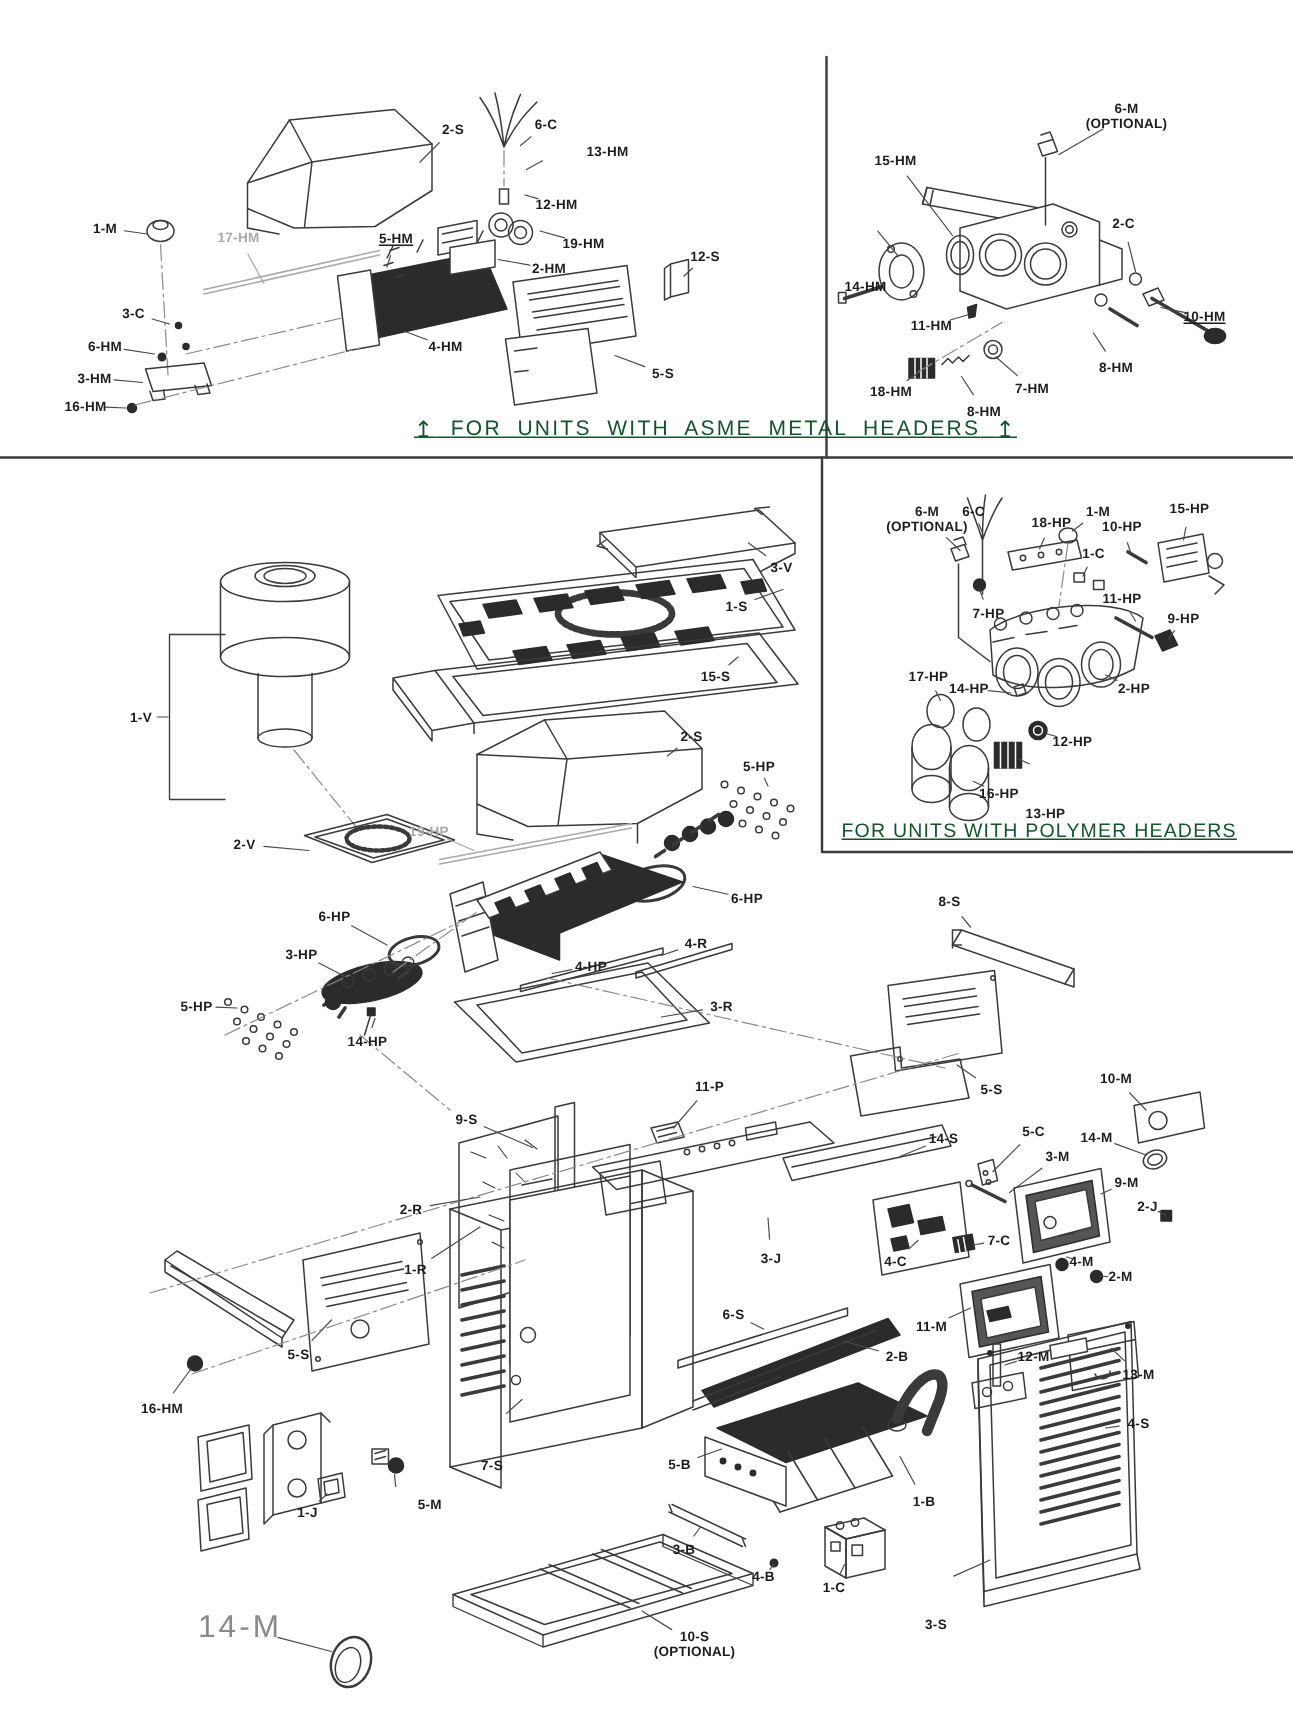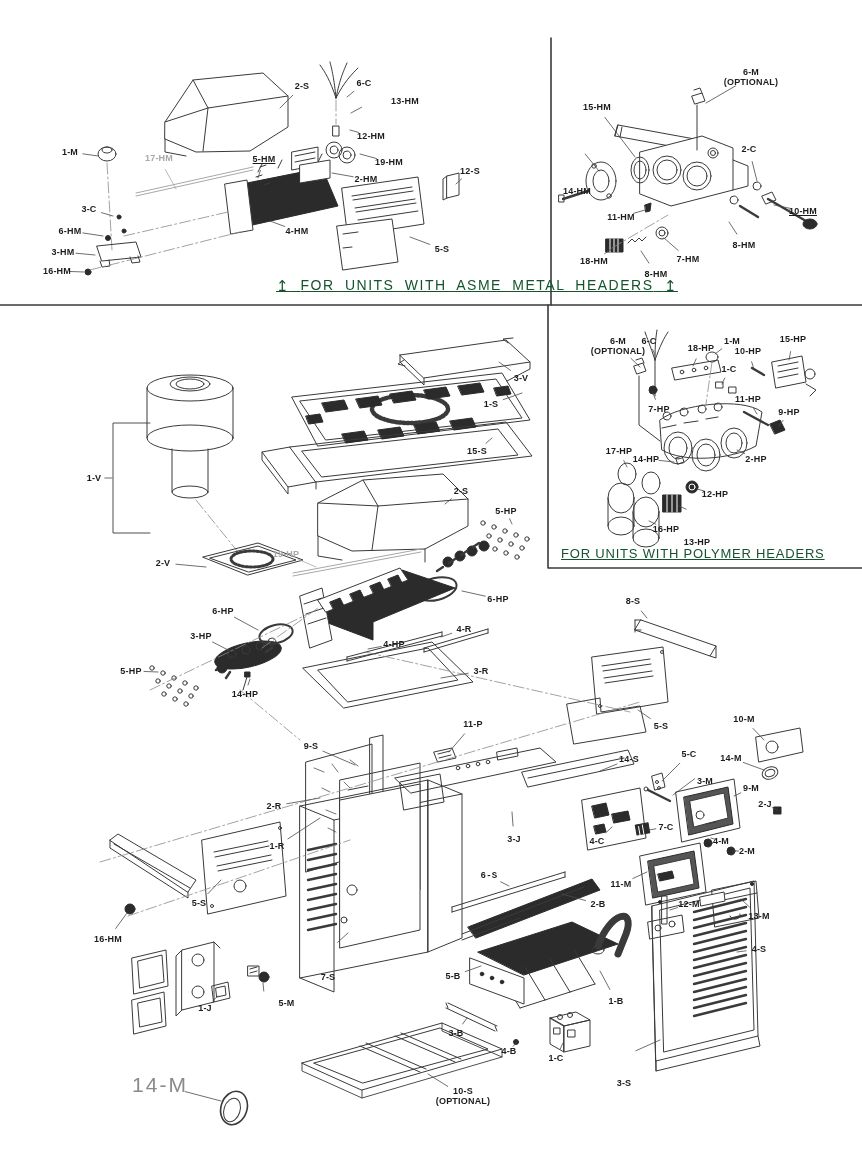--- a/index.html
+++ b/index.html
@@ -563,32 +563,32 @@
       <div class="callout" style="left: 394px; top: 644px;">4-HP</div>
       <div class="callout" style="left: 131px; top: 671px;">5-HP</div>
       <div class="callout" style="left: 481px; top: 671px;">3-R</div>
       <div class="callout" style="left: 245px; top: 694px;">14-HP</div>
       <div class="callout" style="left: 473px; top: 724px;">11-P</div>
       <div class="callout" style="left: 661px; top: 726px;">5-S</div>
       <div class="callout" style="left: 311px; top: 746px;">9-S</div>
       <div class="callout" style="left: 744px; top: 719px;">10-M</div>
       <div class="callout" style="left: 629px; top: 759px;">14-S</div>
       <div class="callout" style="left: 689px; top: 754px;">5-C</div>
-      <div class="callout" style="left: 705px; top: 771px; margin-top: 10px;">3-M</div>
+      <div class="callout" style="left: 705px; top: 771px;">3-M</div>
       <div class="callout" style="left: 731px; top: 758px;">14-M</div>
       <div class="callout" style="left: 751px; top: 788px;">9-M</div>
       <div class="callout" style="left: 765px; top: 804px;">2-J</div>
       <div class="callout" style="left: 274px; top: 806px;">2-R</div>
       <div class="callout" style="left: 666px; top: 827px;">7-C</div>
       <div class="callout" style="left: 597px; top: 841px;">4-C</div>
       <div class="callout" style="left: 721px; top: 841px;">4-M</div>
       <div class="callout" style="left: 277px; top: 846px;">1-R</div>
       <div class="callout" style="left: 747px; top: 851px;">2-M</div>
       <div class="callout" style="left: 514px; top: 839px;">3-J</div>
-      <div class="callout" style="left: 489px; top: 876px; font-family: Liberation Mono, monospace;">6-S</div>
+      <div class="callout" style="left: 489px; top: 876px;">6-S</div>
       <div class="callout" style="left: 621px; top: 884px;">11-M</div>
       <div class="callout" style="left: 199px; top: 903px;">5-S</div>
       <div class="callout" style="left: 598px; top: 904px;">2-B</div>
       <div class="callout" style="left: 689px; top: 904px;">12-M</div>
       <div class="callout" style="left: 759px; top: 916px;">13-M</div>
       <div class="callout" style="left: 108px; top: 939px;">16-HM</div>
       <div class="callout" style="left: 328px; top: 977px;">7-S</div>
       <div class="callout" style="left: 759px; top: 949px;">4-S</div>
       <div class="callout" style="left: 453px; top: 976px;">5-B</div>
       <div class="callout" style="left: 616px; top: 1001px;">1-B</div>

